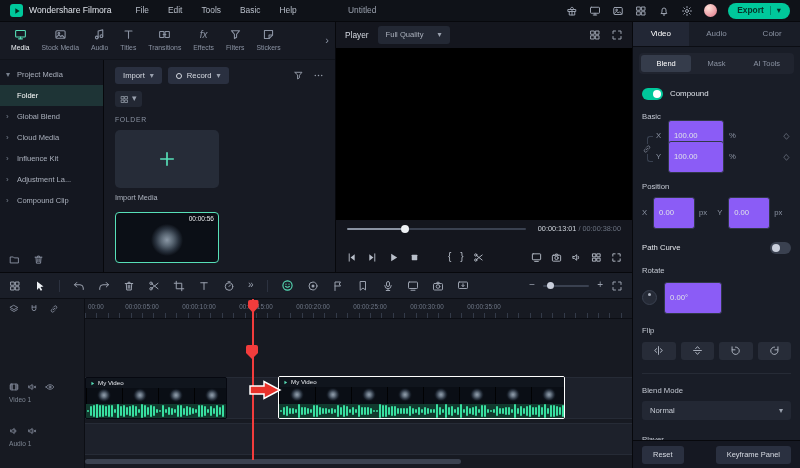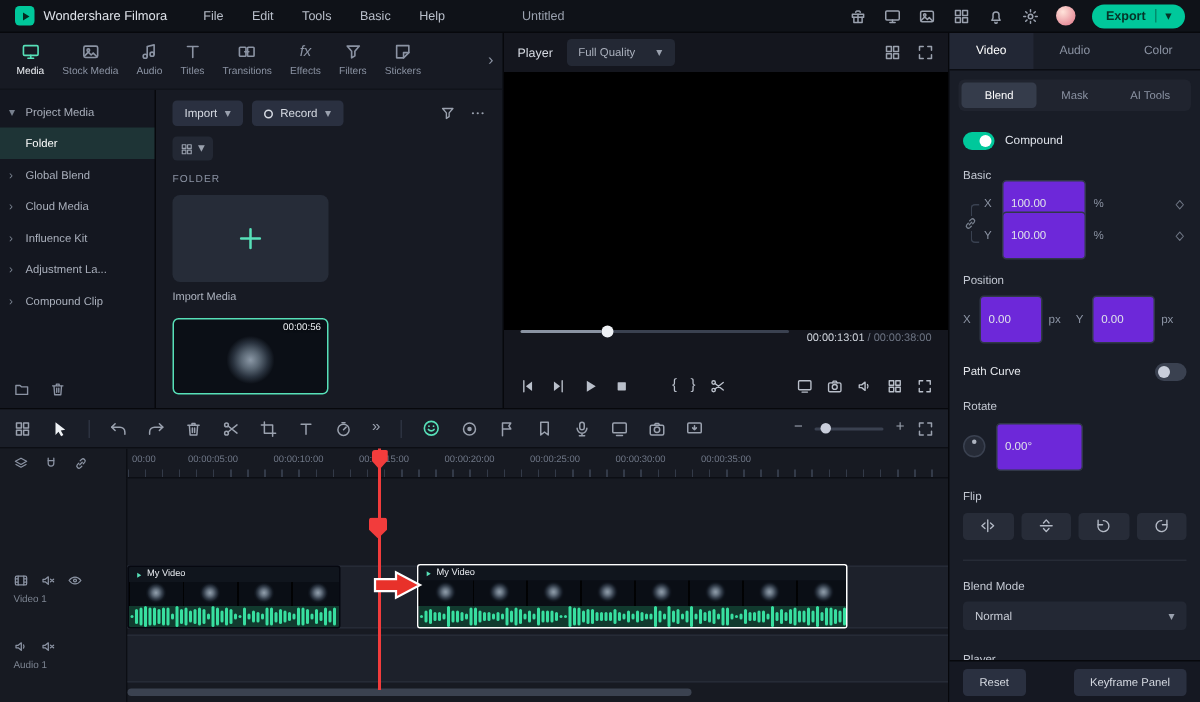--- a/index.html
+++ b/index.html
@@ -50,21 +50,21 @@
 .import-label{width:104px;text-align:left;margin-top:5px;font-size:7.3px;color:#aeb4c0}
 .media-thumb{margin-top:9px;width:104px;height:51px;border-radius:4px;border:1px solid var(--mint);position:relative;background:#0b0f16;background-image:radial-gradient(circle 16px at 50% 55%,#8b98a6 0,#5a6774 38%,#29323e 72%,#0b0f16 100%)}
 .thumb-dur{position:absolute;top:2px;right:4px;font-size:6.5px;color:#eef1f5;text-shadow:0 0 2px #000}
 
 .player{position:absolute;left:336px;top:22px;width:296px;height:250px;background:#14161e}
 .pl-header{height:26px;display:flex;align-items:center;gap:9px;padding:0 9px}
 .pl-title{color:#d6dae2;font-size:8.3px}
 .pl-quality{display:flex;align-items:center;gap:14px;background:#232834;height:18px;padding:0 8px;border-radius:3px;color:#aab0bc;font-size:7.6px}
 .pl-hicons{margin-left:auto;display:flex;gap:10px;color:#9aa1ae}
 .pl-video{position:absolute;left:0;right:0;top:26px;height:172px;background:#000}
-.pl-seek{position:absolute;left:0;right:0;top:198px;height:18px;display:flex;gap:12px;padding:0 11px}
+.pl-seek{position:absolute;left:0;right:0;top:198px;height:18px;display:flex;align-items:center;gap:12px;padding:0 11px}
 .seek-track{flex:1;height:2px;border-radius:1px;background:linear-gradient(90deg,#8a93a2 0 30%,#3a4150 30%);position:relative}
 .seek-handle{position:absolute;left:30%;top:-3px;width:8px;height:8px;border-radius:50%;background:#eef1f5}
 .pl-time{font-size:7.3px;color:#cfd4dc;white-space:nowrap}
 .pl-time .total{color:#6b7280}
 .pl-controls{position:absolute;left:0;right:0;top:224px;height:22px;display:flex;align-items:center;padding:0 10px;color:#b9bfca}
 .pc-left{display:flex;align-items:center;gap:10px}
 .pc-mid{display:flex;align-items:center;gap:9px;margin-left:28px;font-size:10px;color:#b9bfca}
 .pc-right{margin-left:auto;display:flex;align-items:center;gap:9px}
 
 .props{position:absolute;left:632px;top:22px;width:168px;height:446px;background:#191d27;border-left:1px solid #07080c;font-size:7.7px}
@@ -82,21 +82,21 @@
 .toggle.on i{left:auto;right:2px;background:#fff}
 .tglbl{margin-left:7px;color:#dfe3ea;font-size:7.9px}
 .sec-label{color:#c3c8d2;margin:12px 0 6px}
 .axis-wrap{display:flex}
 .axis-left{width:14px;position:relative;color:#78808e}
 .axis-left::before{content:"";position:absolute;left:5px;top:8px;bottom:8px;width:5px;border:1px solid #394150;border-right:0;border-radius:3px 0 0 3px}
 .axis-left svg{position:absolute;left:0;top:50%;margin-top:-5px;background:#191d27}
 .axis-col{flex:1}
 .axis-row{display:flex;align-items:center;gap:5px;height:17px;margin-bottom:4px}
 .axlbl{color:#8b93a3;width:7px}
-.vbox{background:#6d28d9;border:1px solid #313848;border-radius:3px;height:32px;display:flex;align-items:center;padding:0 5px;color:#dfe3ea}
+.vbox{background:#8b5cf6;border:1px solid #313848;border-radius:3px;height:32px;display:flex;align-items:center;padding:0 5px;color:#dfe3ea}
 .vbox.w56{width:56px}.vbox.w42{width:42px}.vbox.w58{width:58px}
 .unit{color:#8b93a3}
 .diamond{margin-left:auto;color:#6b7280}
 .dial{width:15px;height:15px;border-radius:50%;background:#262b37;border:1px solid #3a4150;position:relative;flex:none}
 .dial::after{content:"";position:absolute;left:50%;top:2px;width:3px;height:3px;margin-left:-1.5px;border-radius:50%;background:#aeb4c0}
 .flip-row{display:flex;gap:5px;margin-top:6px}
 .flip-btn{flex:1;height:18px;background:#272c38;border-radius:3px;display:flex;align-items:center;justify-content:center;color:#b4bac6}
 .pr-divider{height:1px;background:#262b36;margin:13px 0 0}
 .dropdown{background:#232834;border-radius:3px;height:19px;display:flex;align-items:center;padding:0 8px;color:#c6cbd4;margin-top:6px}
 .dropdown .dd-chev{margin-left:auto}

